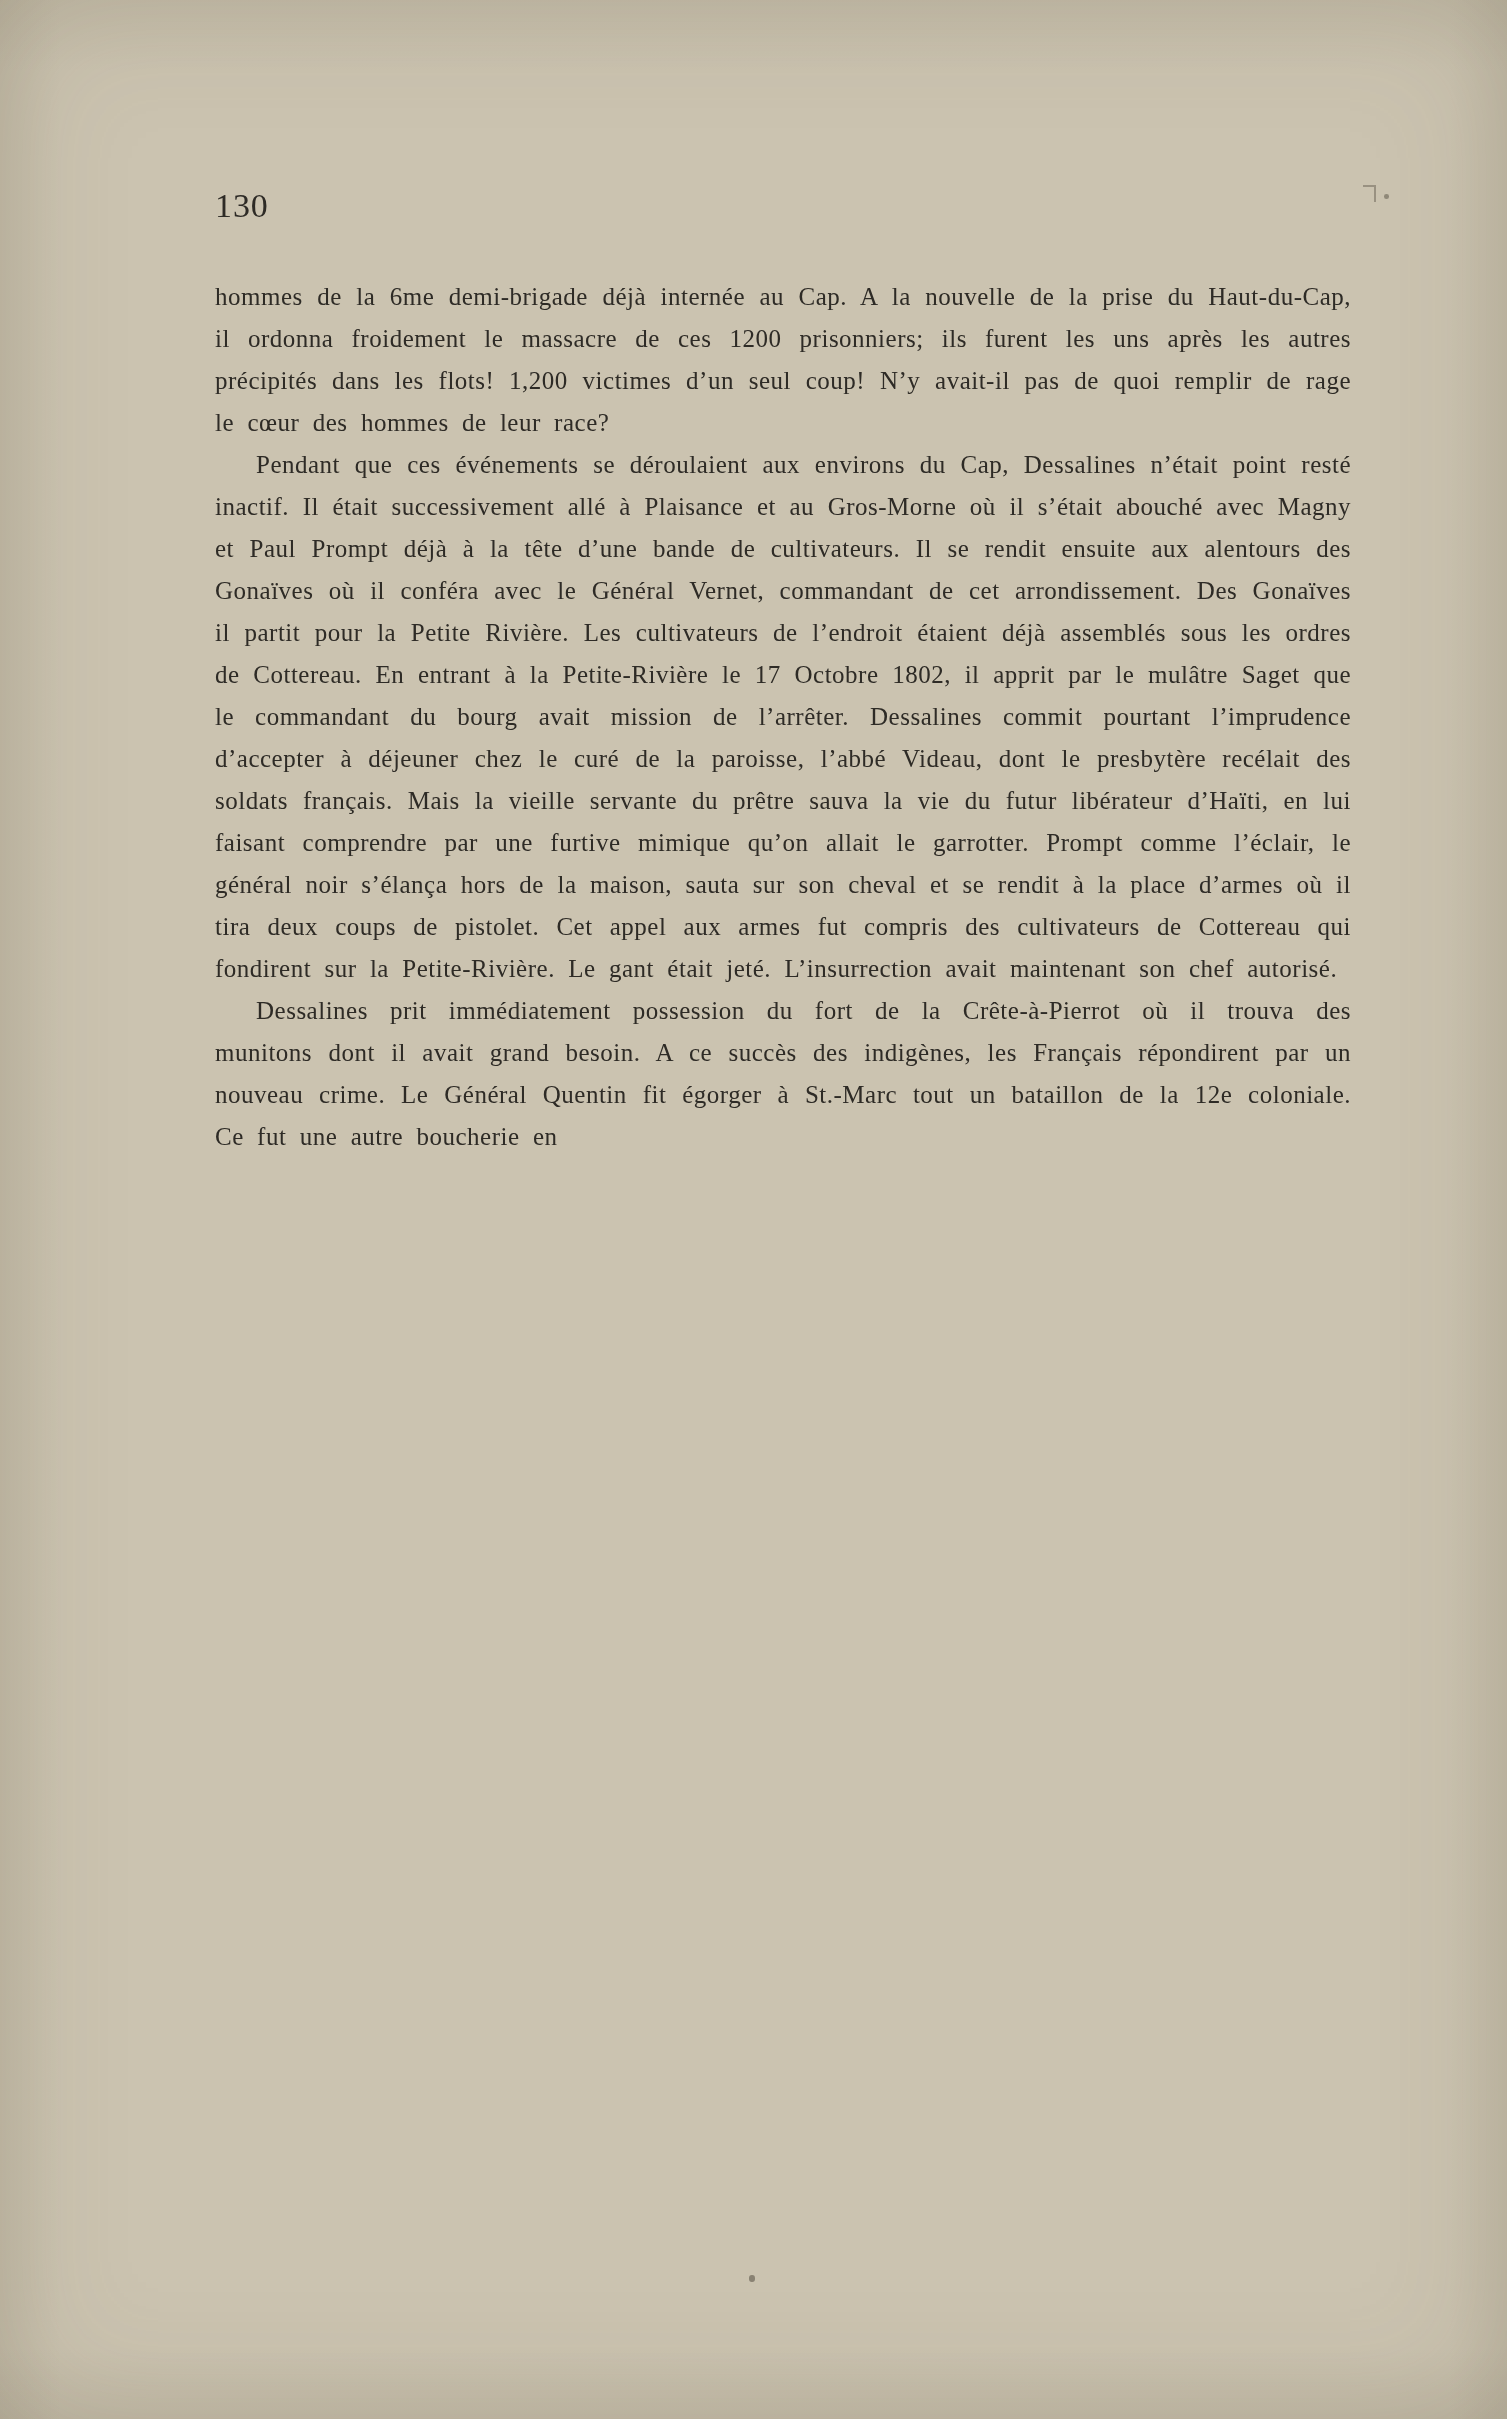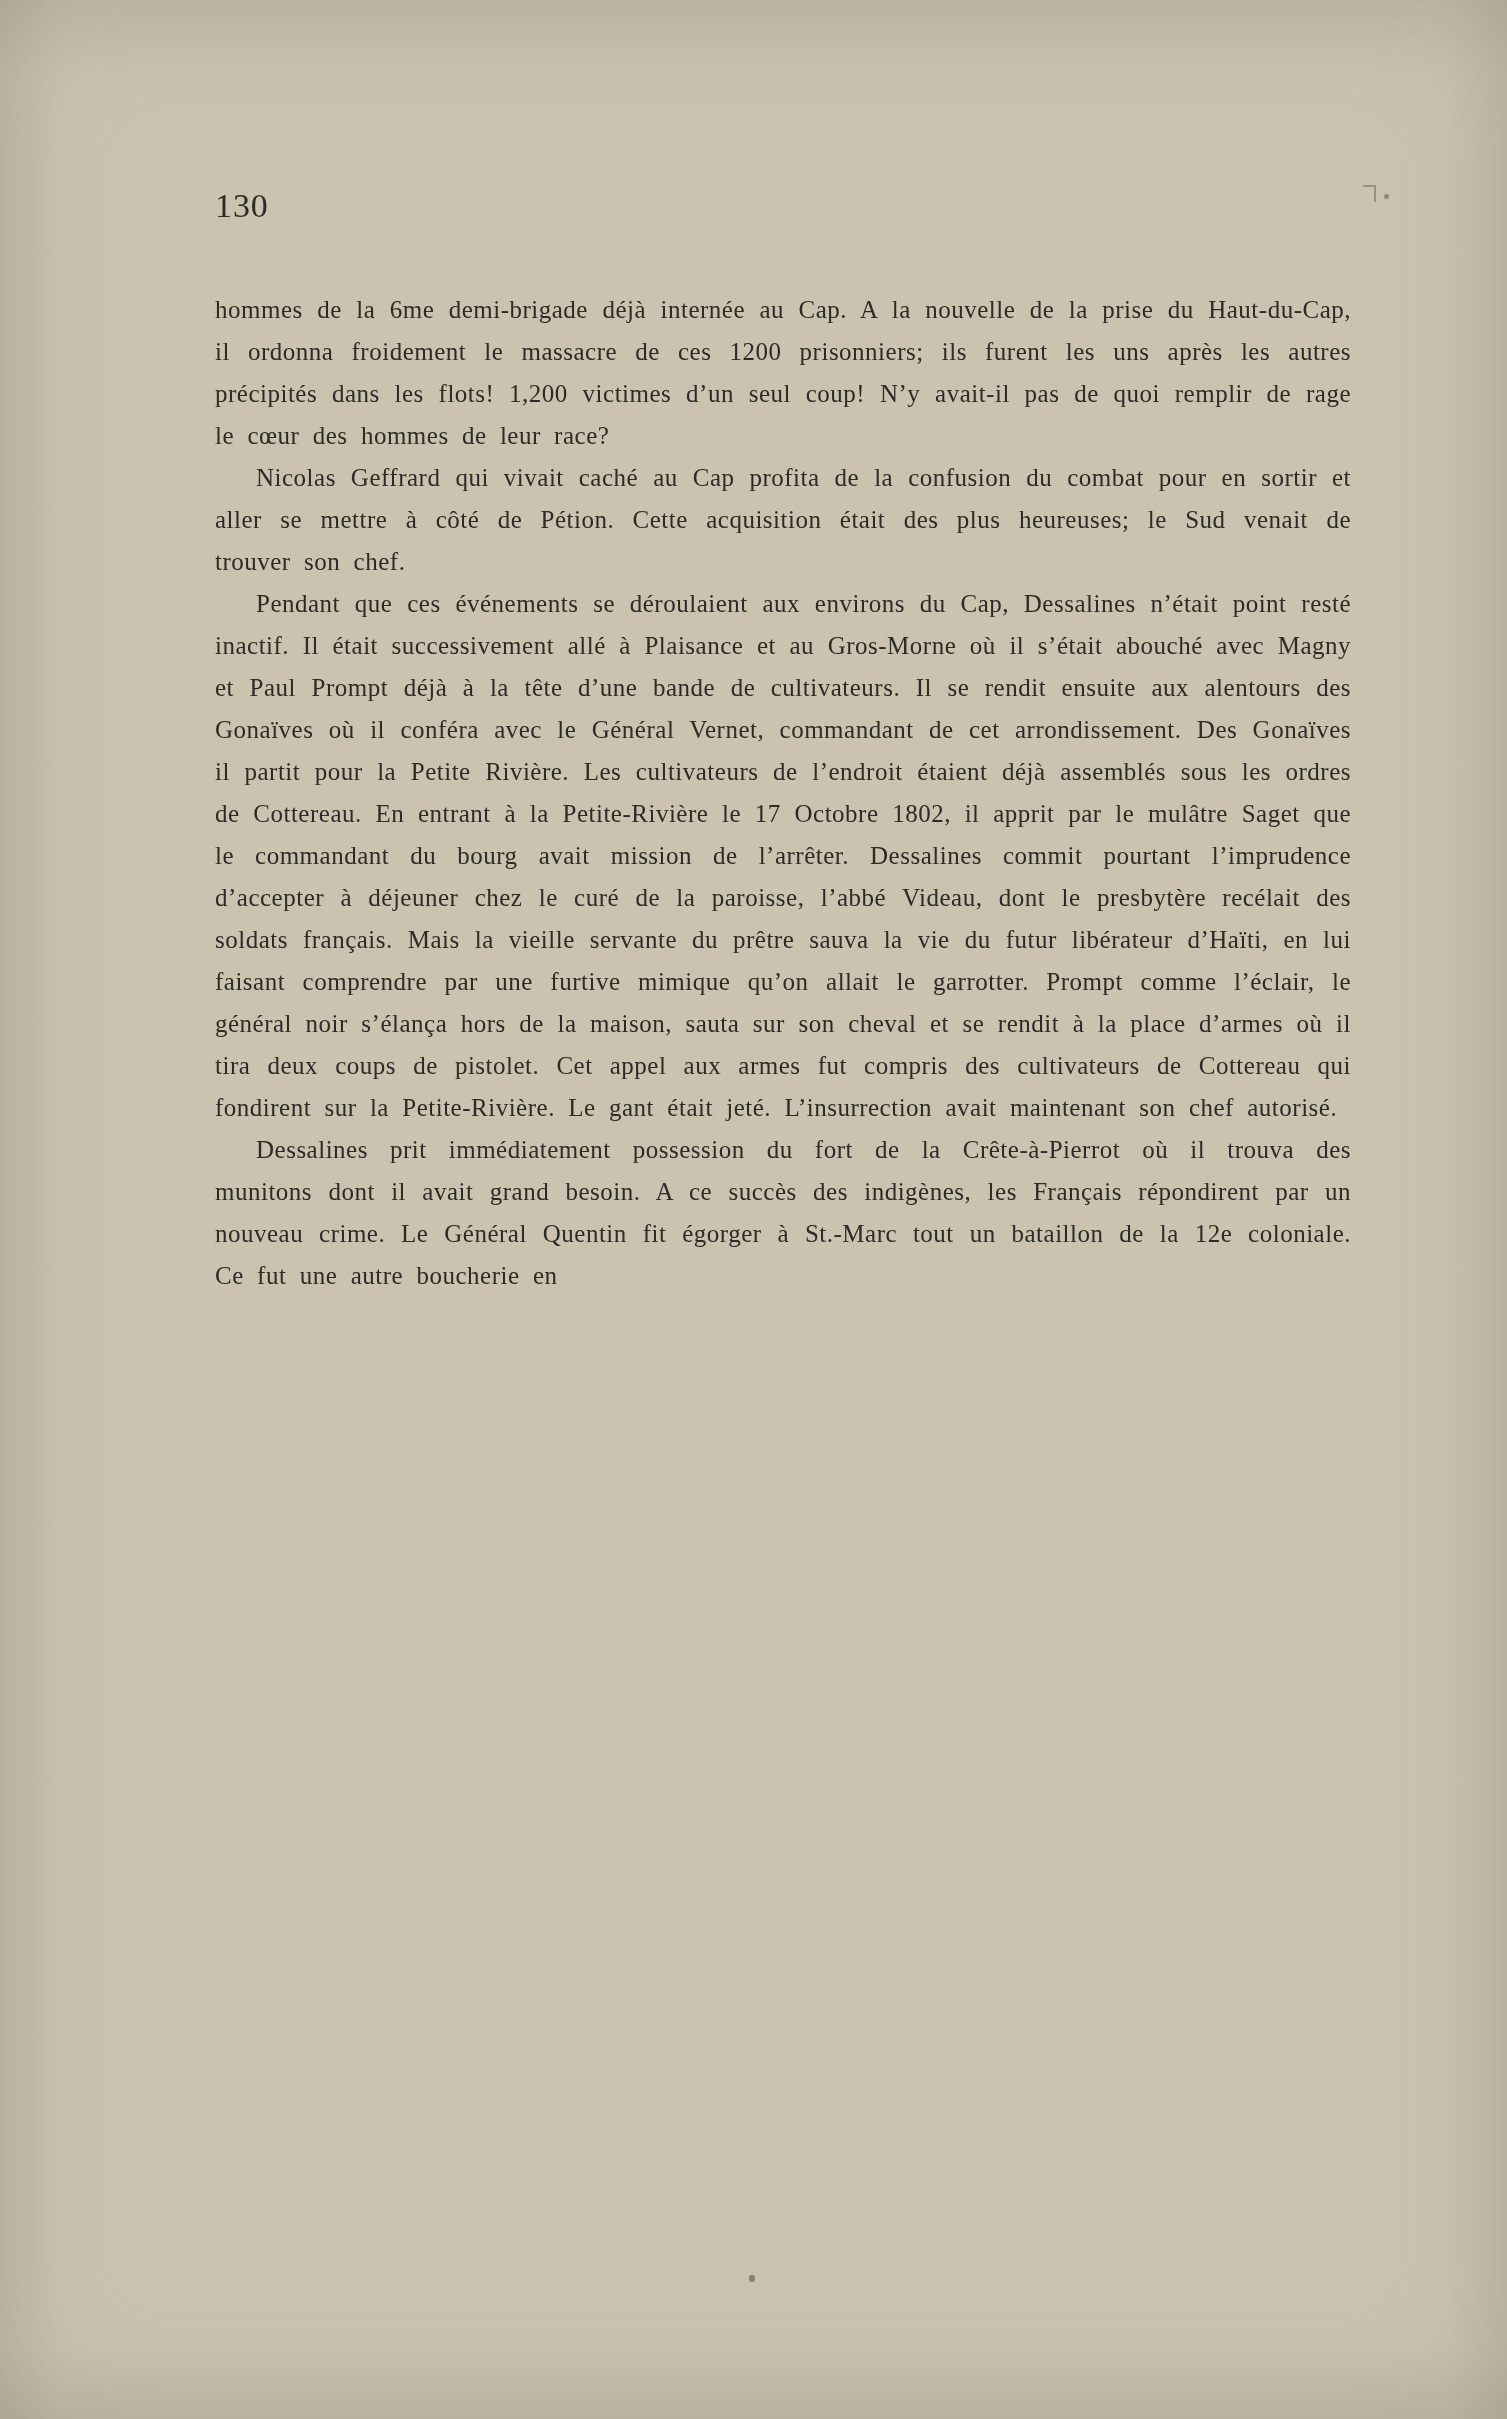--- a/index.html
+++ b/index.html
@@ -30,21 +30,21 @@
     position: absolute;
     left: 215px;
     top: 185px;
     width: 1136px;
   }
   .running-header {
     display: flex;
     align-items: flex-end;
     font-size: 34px;
     line-height: 42px;
-    margin-bottom: 62px;
+    margin-bottom: 49px;
   }
   .page-number {
     width: 139px;
     letter-spacing: 0.9px;
   }
   .header-title {
     flex: 1;
     text-align: center;
     font-style: italic;
     letter-spacing: 0.6px;
@@ -101,21 +101,20 @@
   <div class="corner-dot"></div>
 
   <div class="text-block">
 
     <div class="running-header">
       <span class="page-number">130</span>
     </div>
 
     <div class="body-text">
       <p class="para">hommes de la 6me demi-brigade déjà internée au Cap. A la nouvelle de la prise du Haut-du-Cap, il ordonna froidement le massacre de ces 1200 prisonniers; ils furent les uns après les autres précipités dans les flots! 1,200 victimes d’un seul coup! N’y avait-il pas de quoi remplir de rage le cœur des hommes de leur race?</p>
-      <p class="para indent">Nicolas Geffrard qui vivait caché au Cap profita de la confusion du combat pour en sortir et aller se mettre à côté de Pétion. Cette acquisition était des plus heureuses; le Sud venait de trouver son chef.</p>
       <p class="para indent">Pendant que ces événements se déroulaient aux environs du Cap, Dessalines n’était point resté inactif. Il était successivement allé à Plaisance et au Gros-Morne où il s’était abouché avec Magny et Paul Prompt déjà à la tête d’une bande de cultivateurs. Il se rendit ensuite aux alentours des Gonaïves où il conféra avec le Général Vernet, commandant de cet arrondissement. Des Gonaïves il partit pour la Petite Rivière. Les cultivateurs de l’endroit étaient déjà assemblés sous les ordres de Cottereau. En entrant à la Petite-Rivière le 17 Octobre 1802, il apprit par le mulâtre Saget que le commandant du bourg avait mission de l’arrêter. Dessalines commit pourtant l’imprudence d’accepter à déjeuner chez le curé de la paroisse, l’abbé Videau, dont le presbytère recélait des soldats français. Mais la vieille servante du prêtre sauva la vie du futur libérateur d’Haïti, en lui faisant comprendre par une furtive mimique qu’on allait le garrotter. Prompt comme l’éclair, le général noir s’élança hors de la maison, sauta sur son cheval et se rendit à la place d’armes où il tira deux coups de pistolet. Cet appel aux armes fut compris des cultivateurs de Cottereau qui fondirent sur la Petite-Rivière. Le gant était jeté. L’insurrection avait maintenant son chef autorisé.</p>
       <p class="para indent">Dessalines prit immédiatement possession du fort de la Crête-à-Pierrot où il trouva des munitons dont il avait grand besoin. A ce succès des indigènes, les Français répondirent par un nouveau crime. Le Général Quentin fit égorger à St.-Marc tout un bataillon de la 12e coloniale. Ce fut une autre boucherie en</p>
     </div>
 
   </div>
 
   <div class="speck"></div>
 
 </div>
 

